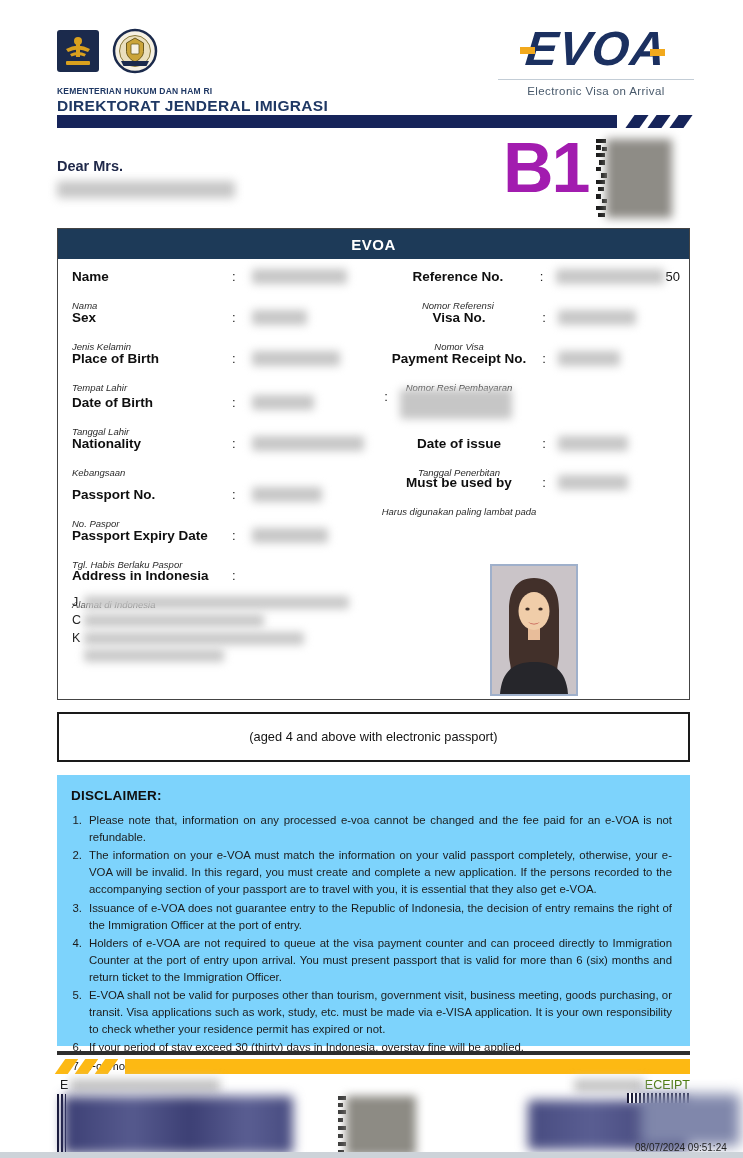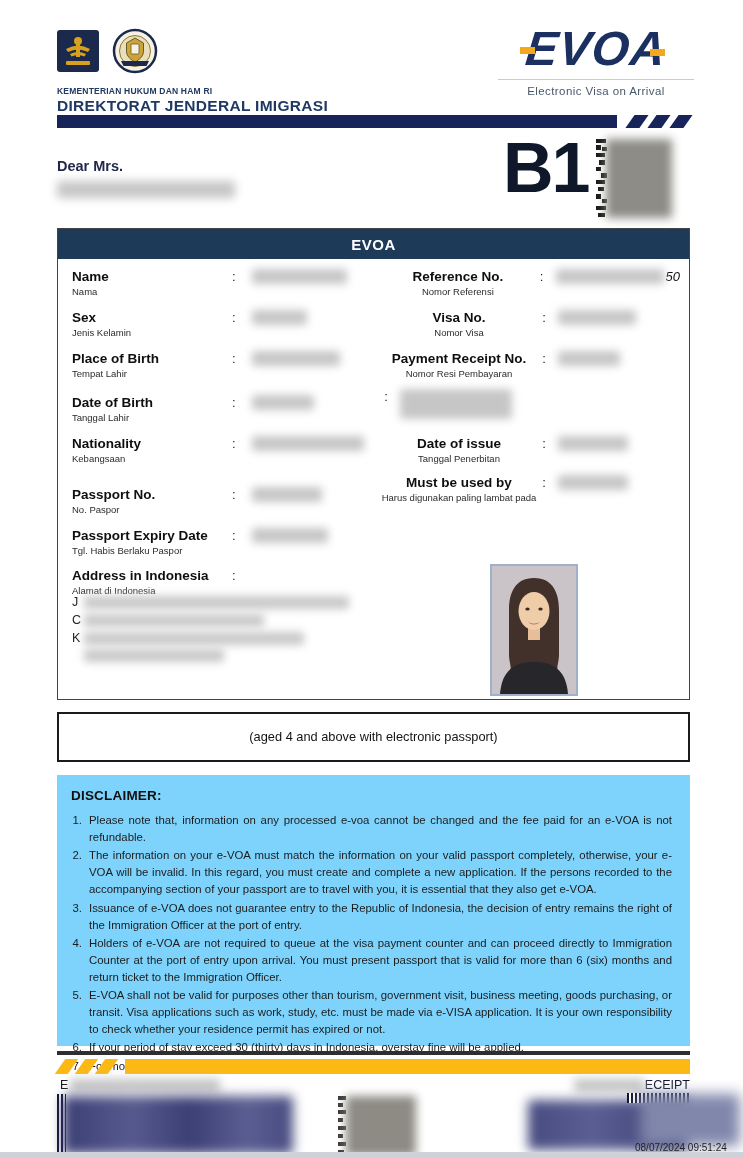--- a/index.html
+++ b/index.html
@@ -18,39 +18,39 @@
   .evoa-yellow-e { position:absolute; left:22px; top:23px; width:15px; height:7px; background:#f2a91c; }
   .evoa-yellow-a { position:absolute; left:152px; top:25px; width:15px; height:7px; background:#f2a91c; }
   .evoa-subtitle { margin-top:3px; border-top:1px solid #c3cdd6; padding-top:5px; font-size:11.5px; color:#48596b; text-align:center; letter-spacing:.4px; }
 
   .divider-navy { position:absolute; left:57px; top:115px; width:560px; height:13px; background:#16245a; }
   .stripe { position:absolute; top:115px; width:14px; height:13px; background:#16245a; transform:skewX(-35deg); }
 
   
   .salutation { position:absolute; left:57px; top:158px; font-size:14.5px; font-weight:bold; color:#20294a; }
   .name-blur { position:absolute; left:57px; top:181px; width:178px; height:17px; background:#c6c6c6; filter:blur(5px); border-radius:2px; }
-  .visa-class { position:absolute; left:503px; top:128px; font-size:70px; font-weight:800; color:#0f172a; letter-spacing:-2px; }
+  .visa-class { position:absolute; left:503px; top:128px; font-size:70px; font-weight:800; color:#a21caf; letter-spacing:-2px; }
   .qr-top { position:absolute; left:596px; top:139px; width:76px; height:79px; }
   .qr-top .qr-blur { position:absolute; left:10px; top:0; width:66px; height:79px; background:#8e8c86; filter:blur(5px); }
 
   
   .card { position:absolute; left:57px; top:228px; width:633px; height:472px; border:1px solid #444; background:#fff; }
   .card-header { height:30px; background:#1d3a58; color:#fff; display:flex; align-items:center; justify-content:center; font-size:15px; font-weight:bold; letter-spacing:.5px; }
   .card-body { position:relative; height:441px; }
   .field { position:absolute; display:flex; }
   .f-left { left:14px; width:300px; }
   .f-right { left:322px; width:300px;text-align:center; }
   .flabels { width:160px; }
   .f-right .flabels { width:158px; }
   .flabel { font-size:13.5px; font-weight:bold; color:#0f0f0f; line-height:15px; }
-  .fsub { font-size:9.5px; color:#2b2b2b; margin-top:2px; line-height:11px; }
+  .fsub { font-size:9.5px; font-style:italic; color:#2b2b2b; margin-top:16px; line-height:11px; }
   .fcolon { width:12px; font-size:13px; color:#222; line-height:15px; }
   .fval { margin-left:8px; display:flex; align-items:flex-start; }
   .vblur { height:15px; background:#c6c6c6; filter:blur(4px); border-radius:2px; }
-  .vsuffix { font-size:13px; color:#111; margin-left:2px; line-height:15px;font-style:italic; }
+  .vsuffix { font-size:13px; color:#111; margin-left:2px; line-height:15px; }
   .addr-lines { position:absolute; left:14px; top:336px; width:330px; }
   .addr-line { display:flex; align-items:center; margin-bottom:4px; }
   .addr-prefix { font-size:12.5px; color:#222; width:12px; }
   .addr-blur { height:13px; background:#c8c8c8; filter:blur(4px); border-radius:2px; }
   .photo-frame { position:absolute; left:432px; top:305px; width:88px; height:132px; border:2px solid #9fb0cb; background:#cac4c8; }
 
   
   .eligibility { position:absolute; left:57px; top:712px; width:633px; height:50px; border:2px solid #1a1a1a; display:flex; flex-direction:column; align-items:center; justify-content:center; font-size:12.8px; color:#141414; line-height:1.45; text-align:center; }
 
   
@@ -59,21 +59,21 @@
   .disc-item { display:flex; font-size:11.4px; color:#1c1c1c; line-height:1.5; margin-bottom:1px; }
   .disc-num { width:18px; flex:none; text-align:right; padding-right:7px; }
   .disc-text { flex:1; text-align:justify; }
 
   
   .footer-darkline { position:absolute; left:57px; top:1051px; width:633px; height:4px; background:#2e2e2e; }
   .bar-yellow { position:absolute; left:125px; top:1059px; width:565px; height:15px; background:#fdb913; }
   .ystripe { position:absolute; top:1059px; width:13px; height:15px; background:#fdb913; transform:skewX(-35deg); }
   .foot-label-left { position:absolute; left:60px; top:1078px; display:flex; align-items:center; font-size:12.5px; color:#111; }
   .foot-label-left .lblur { width:150px; height:13px; background:#c4c4c4; filter:blur(5px); margin-left:2px; }
-  .foot-label-right { position:absolute; left:540px; top:1078px; width:150px; display:flex; align-items:center; justify-content:flex-end; font-size:12.5px; color:#0f172a; }
+  .foot-label-right { position:absolute; left:540px; top:1078px; width:150px; display:flex; align-items:center; justify-content:flex-end; font-size:12.5px; color:#4d7c0f; }
   .foot-label-right .lblur { width:70px; height:13px; background:#c4c4c4; filter:blur(5px); margin-right:1px; }
   .barcode-left { position:absolute; left:57px; top:1094px; width:238px; height:62px; }
   .barcode-left .sharp { position:absolute; left:0; top:0; width:9px; height:58px;
       background:repeating-linear-gradient(90deg,#141432 0 2px,#fff 2px 4px); }
   .barcode-left .bblur { position:absolute; left:6px; top:2px; width:230px; height:58px; background:linear-gradient(90deg,#3c3f74,#565a8e 30%,#3c3f74 55%,#5a5e92 80%,#474b80); filter:blur(6px); border-radius:3px; }
   .qr-bottom { position:absolute; left:338px; top:1094px; width:80px; height:62px; }
   .qr-bottom .bblur { position:absolute; left:8px; top:2px; width:70px; height:60px; background:#8d8b84; filter:blur(5px); }
   .barcode-right { position:absolute; left:528px; top:1090px; width:215px; height:66px; }
   .barcode-right .strip { position:absolute; left:99px; top:3px; width:63px; height:10px;
       background:repeating-linear-gradient(90deg,#13132e 0 2px,#fff 2px 4px); }

